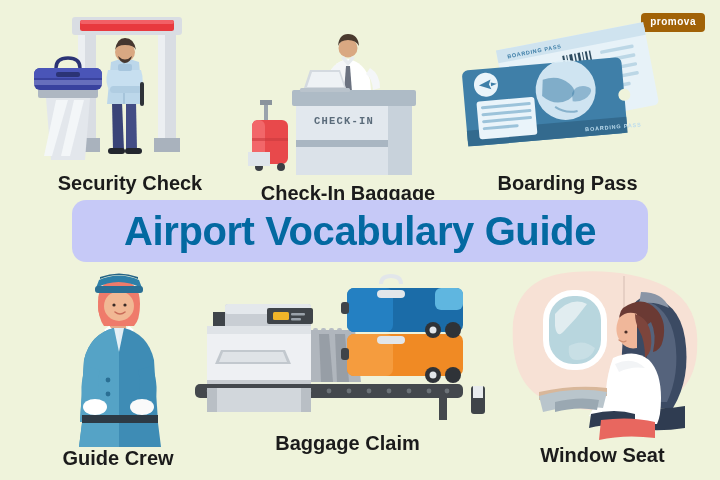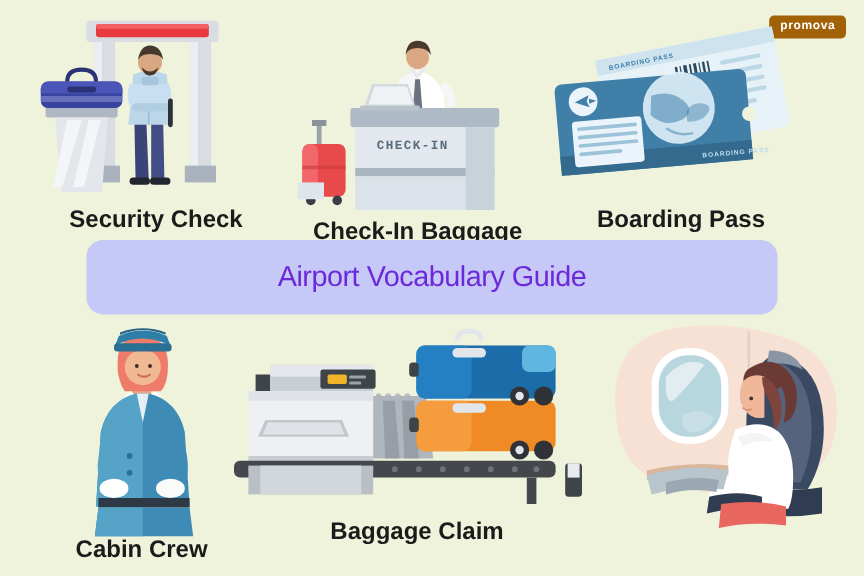--- a/index.html
+++ b/index.html
@@ -30,23 +30,23 @@
   
   #title-banner {
     position: absolute;
     left: 72px; top: 200px;
     width: 576px; height: 62px;
     background: #c6c9f7;
     border-radius: 14px;
     display: flex; align-items: center; justify-content: center;
   }
   #title-text {
-    font-size: 24px;
-    font-weight: normal;
-    color: #6d28d9;
+    font-size: 40px;
+    font-weight: bold;
+    color: #0369a1;
     letter-spacing: -0.4px;
     white-space: nowrap;
   }
 
   
   .item { position: absolute; }
   .art  { position: absolute; left: 0; top: 0; }
   .caption {
     position: absolute;
     width: 100%;
@@ -254,21 +254,21 @@
       <ellipse cx="124" cy="135" rx="12" ry="8" fill="#fafafa"></ellipse>
 
       <rect x="64" y="143" width="76" height="8" fill="#2d3a45"></rect>
 
       <path d="M64 151 h76 l3 24 h-82 z" fill="#3e8cb5"></path>
       <path d="M64 151 h37 l0 24 h-40 z" fill="#55a3c6"></path>
 
       <circle cx="90" cy="108" r="2.4" fill="#2a6f94"></circle>
       <circle cx="90" cy="122" r="2.4" fill="#2a6f94"></circle>
     </svg>
-    <div class="caption" id="cap-cabincrew">Cabin Crew</div>
+    <div class="caption" id="cap-cabincrew">Guide Crew</div>
   </div>
 
   <div class="item" id="item-baggage">
     <svg class="art" width="305" height="155" viewBox="0 0 305 155">
 
       <path d="M18 40 h22 v14 h-22 z" fill="#3f4449"></path>
       <rect x="30" y="32" width="86" height="26" rx="3" fill="#c9ced4"></rect>
       <rect x="30" y="32" width="86" height="10" rx="3" fill="#e4e8ec"></rect>
 
       <rect x="72" y="36" width="46" height="16" rx="2" fill="#3f4449"></rect>
@@ -373,19 +373,20 @@
       <path d="M112 128 q-12 14 -18 26 l20 6 q6 -16 14 -24 z" fill="#ffffff"></path>
 
       <path d="M44 130 q36 -8 68 -4 l0 8 q-34 -4 -68 4 z" fill="#d8b79a"></path>
       <path d="M44 134 q34 -10 68 -4 l-4 16 q-30 -4 -60 4 z" fill="#b9c5cc"></path>
       <path d="M60 140 q24 -6 44 -2 l-2 10 q-20 -4 -42 2 z" fill="#9aa8b2"></path>
 
       <path d="M96 152 q24 -6 44 0 l0 12 q-24 -4 -46 2 z" fill="#2f3c51"></path>
 
       <path d="M106 158 q30 -4 54 2 l0 16 q-30 -4 -56 2 z" fill="#e8675f"></path>
     </svg>
+    <div class="caption" id="cap-window">Window Seat</div>
   </div>
 
   <div id="title-banner">
     <span id="title-text">Airport Vocabulary Guide</span>
   </div>
 
 </div>
 
 </body></html>

